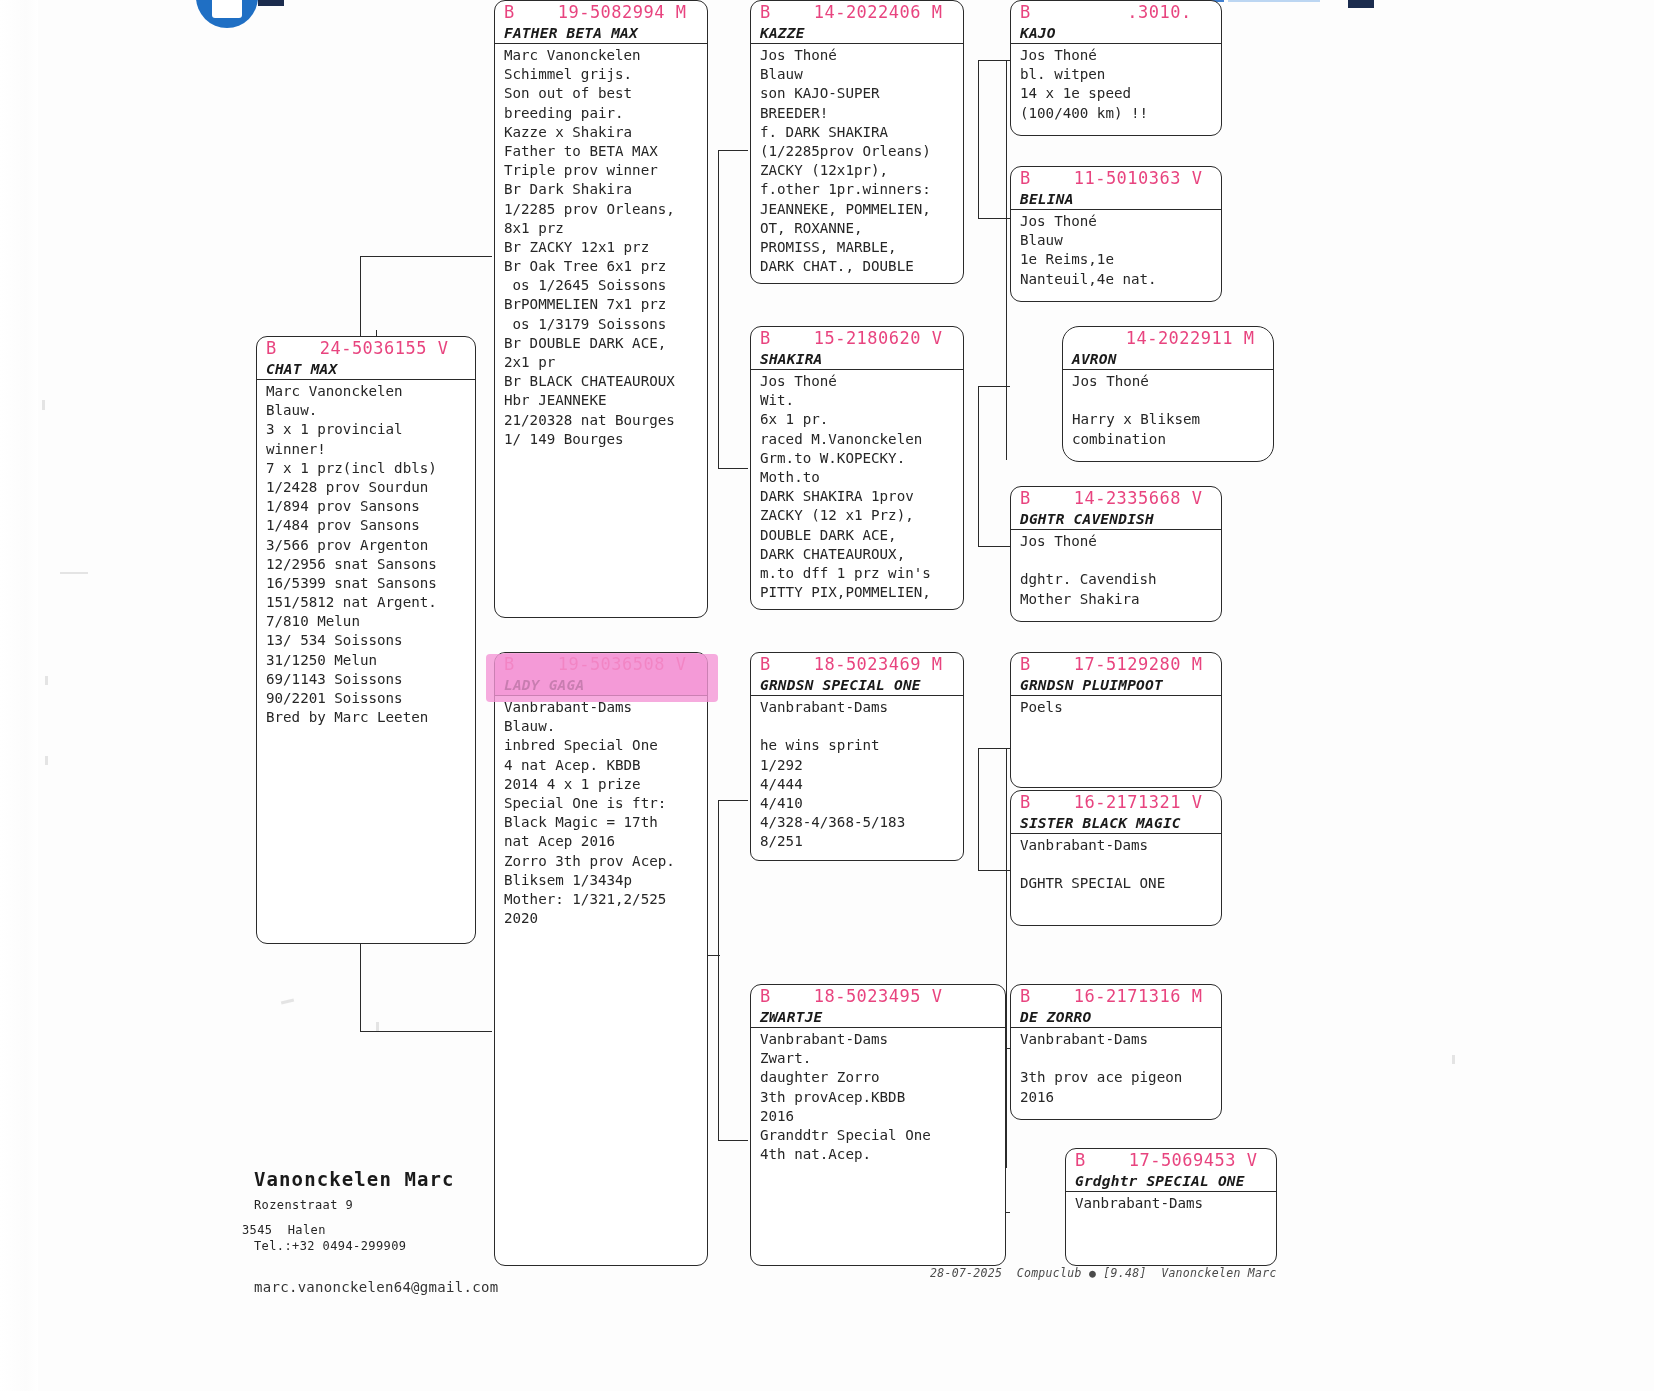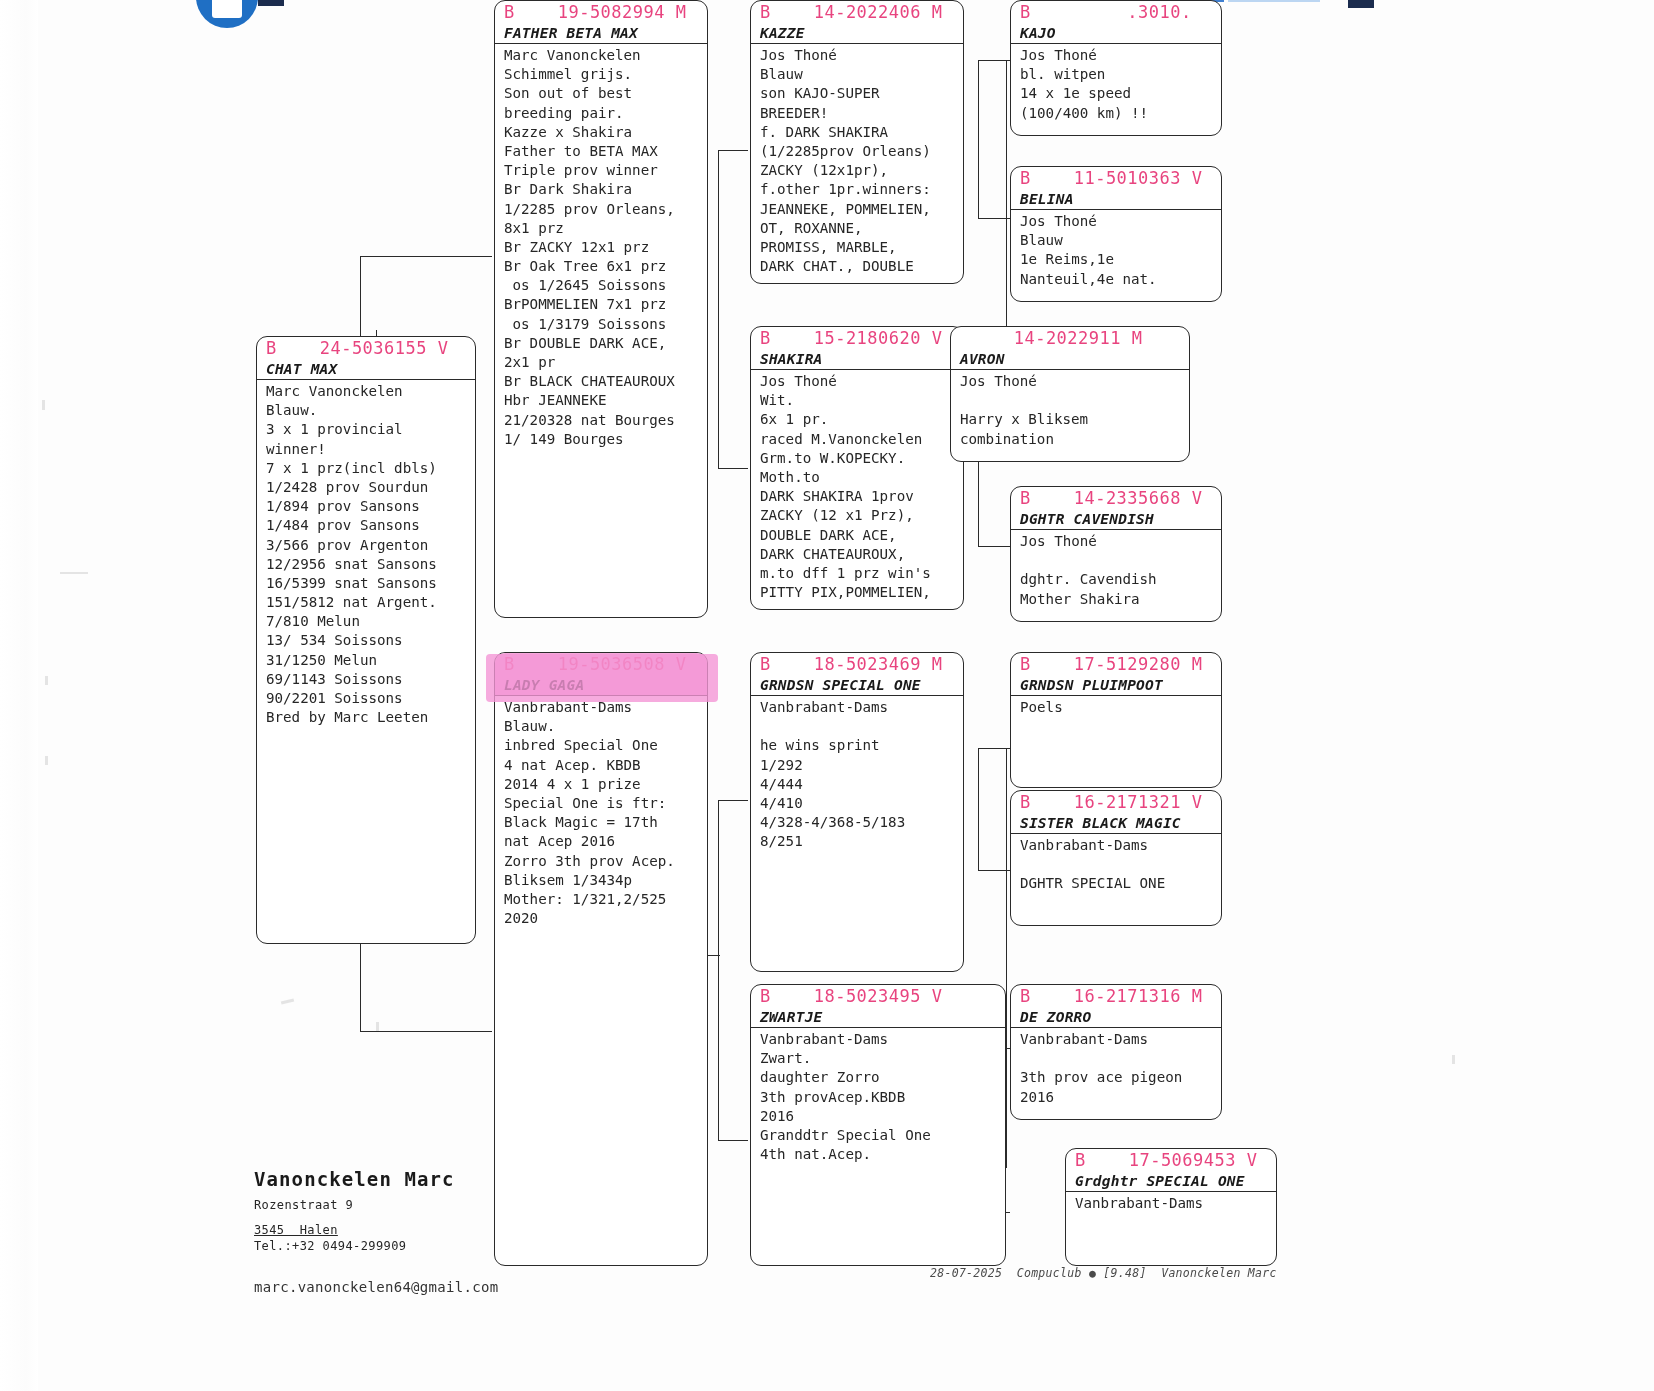--- a/index.html
+++ b/index.html
@@ -244,21 +244,21 @@
     <div class="body"><span class="ln">Jos Thoné</span><span class="ln">Blauw</span><span class="ln">son KAJO-SUPER</span><span class="ln">BREEDER!</span><span class="ln">f. DARK SHAKIRA</span><span class="ln">(1/2285prov Orleans)</span><span class="ln">ZACKY (12x1pr),</span><span class="ln">f.other 1pr.winners:</span><span class="ln">JEANNEKE, POMMELIEN,</span><span class="ln">OT, ROXANNE,</span><span class="ln">PROMISS, MARBLE,</span><span class="ln">DARK CHAT., DOUBLE</span></div>
   </div>
 
   <div class="box" id="box-fm" style="left:750px; top:326px; width:214px; height:284px;">
     <div class="ring">B    15-2180620 V</div>
     <div class="name">SHAKIRA</div>
     <div class="divider"></div>
     <div class="body"><span class="ln">Jos Thoné</span><span class="ln">Wit.</span><span class="ln">6x 1 pr.</span><span class="ln">raced M.Vanonckelen</span><span class="ln">Grm.to W.KOPECKY.</span><span class="ln">Moth.to</span><span class="ln">DARK SHAKIRA 1prov</span><span class="ln">ZACKY (12 x1 Prz),</span><span class="ln">DOUBLE DARK ACE,</span><span class="ln">DARK CHATEAUROUX,</span><span class="ln">m.to dff 1 prz win's</span><span class="ln">PITTY PIX,POMMELIEN,</span></div>
   </div>
 
-  <div class="box" id="box-mf" style="left:750px; top:652px; width:214px; height:320px;">
+  <div class="box" id="box-mf" style="left:750px; top:652px; width:214px; height:209px;border-radius:9px;">
     <div class="ring">B    18-5023469 M</div>
     <div class="name">GRNDSN SPECIAL ONE</div>
     <div class="divider"></div>
     <div class="body"><span class="ln">Vanbrabant-Dams</span><span class="ln blank">&nbsp;</span><span class="ln">he wins sprint</span><span class="ln">1/292</span><span class="ln">4/444</span><span class="ln">4/410</span><span class="ln">4/328-4/368-5/183</span><span class="ln">8/251</span></div>
   </div>
 
   <div class="box" id="box-mm" style="left:750px; top:984px; width:256px; height:282px;">
     <div class="ring">B    18-5023495 V</div>
     <div class="name">ZWARTJE</div>
     <div class="divider"></div>
@@ -272,21 +272,21 @@
     <div class="body"><span class="ln">Jos Thoné</span><span class="ln">bl. witpen</span><span class="ln">14 x 1e speed</span><span class="ln">(100/400 km) !!</span></div>
   </div>
 
   <div class="box" id="box-ffm" style="left:1010px; top:166px; width:212px; height:136px;">
     <div class="ring">B    11-5010363 V</div>
     <div class="name">BELINA</div>
     <div class="divider"></div>
     <div class="body"><span class="ln">Jos Thoné</span><span class="ln">Blauw</span><span class="ln">1e Reims,1e</span><span class="ln">Nanteuil,4e nat.</span></div>
   </div>
 
-  <div class="box" id="box-fmf" style="left:950px; top:326px; width:240px; height:136px;">
+  <div class="box" id="box-fmf" style="left:1062px; top:326px; width:212px; height:136px;border-radius:17px;">
     <div class="ring">     14-2022911 M</div>
     <div class="name">AVRON</div>
     <div class="divider"></div>
     <div class="body"><span class="ln">Jos Thoné</span><span class="ln blank">&nbsp;</span><span class="ln">Harry x Bliksem</span><span class="ln">combination</span></div>
   </div>
 
   <div class="box" id="box-fmm" style="left:1010px; top:486px; width:212px; height:136px;">
     <div class="ring">B    14-2335668 V</div>
     <div class="name">DGHTR CAVENDISH</div>
     <div class="divider"></div>
@@ -316,18 +316,18 @@
 
   <div class="box" id="box-mmm" style="left:1065px; top:1148px; width:212px; height:118px;">
     <div class="ring">B    17-5069453 V</div>
     <div class="name">Grdghtr SPECIAL ONE</div>
     <div class="divider"></div>
     <div class="body"><span class="ln">Vanbrabant-Dams</span></div>
   </div>
 
   <div class="footer-name" style="left:254px; top:1168px;">Vanonckelen Marc</div>
   <div class="footer-line" style="left:254px; top:1198px;">Rozenstraat 9</div>
-  <div class="footer-line" style="left:254px; top:1223px;text-decoration:underline;">3545  Halen</div>
+  <div class="footer-line" style="left:242px; top:1223px;">3545  Halen</div>
   <div class="footer-line" style="left:254px; top:1239px;">Tel.:+32 0494-299909</div>
   <div class="footer-email" style="left:254px; top:1279px;">marc.vanonckelen64@gmail.com</div>
   <div class="print-meta" style="left:930px; top:1266px;">28-07-2025  Compuclub ● [9.48]  Vanonckelen Marc</div>
 
 </div>
 
 </body></html>

